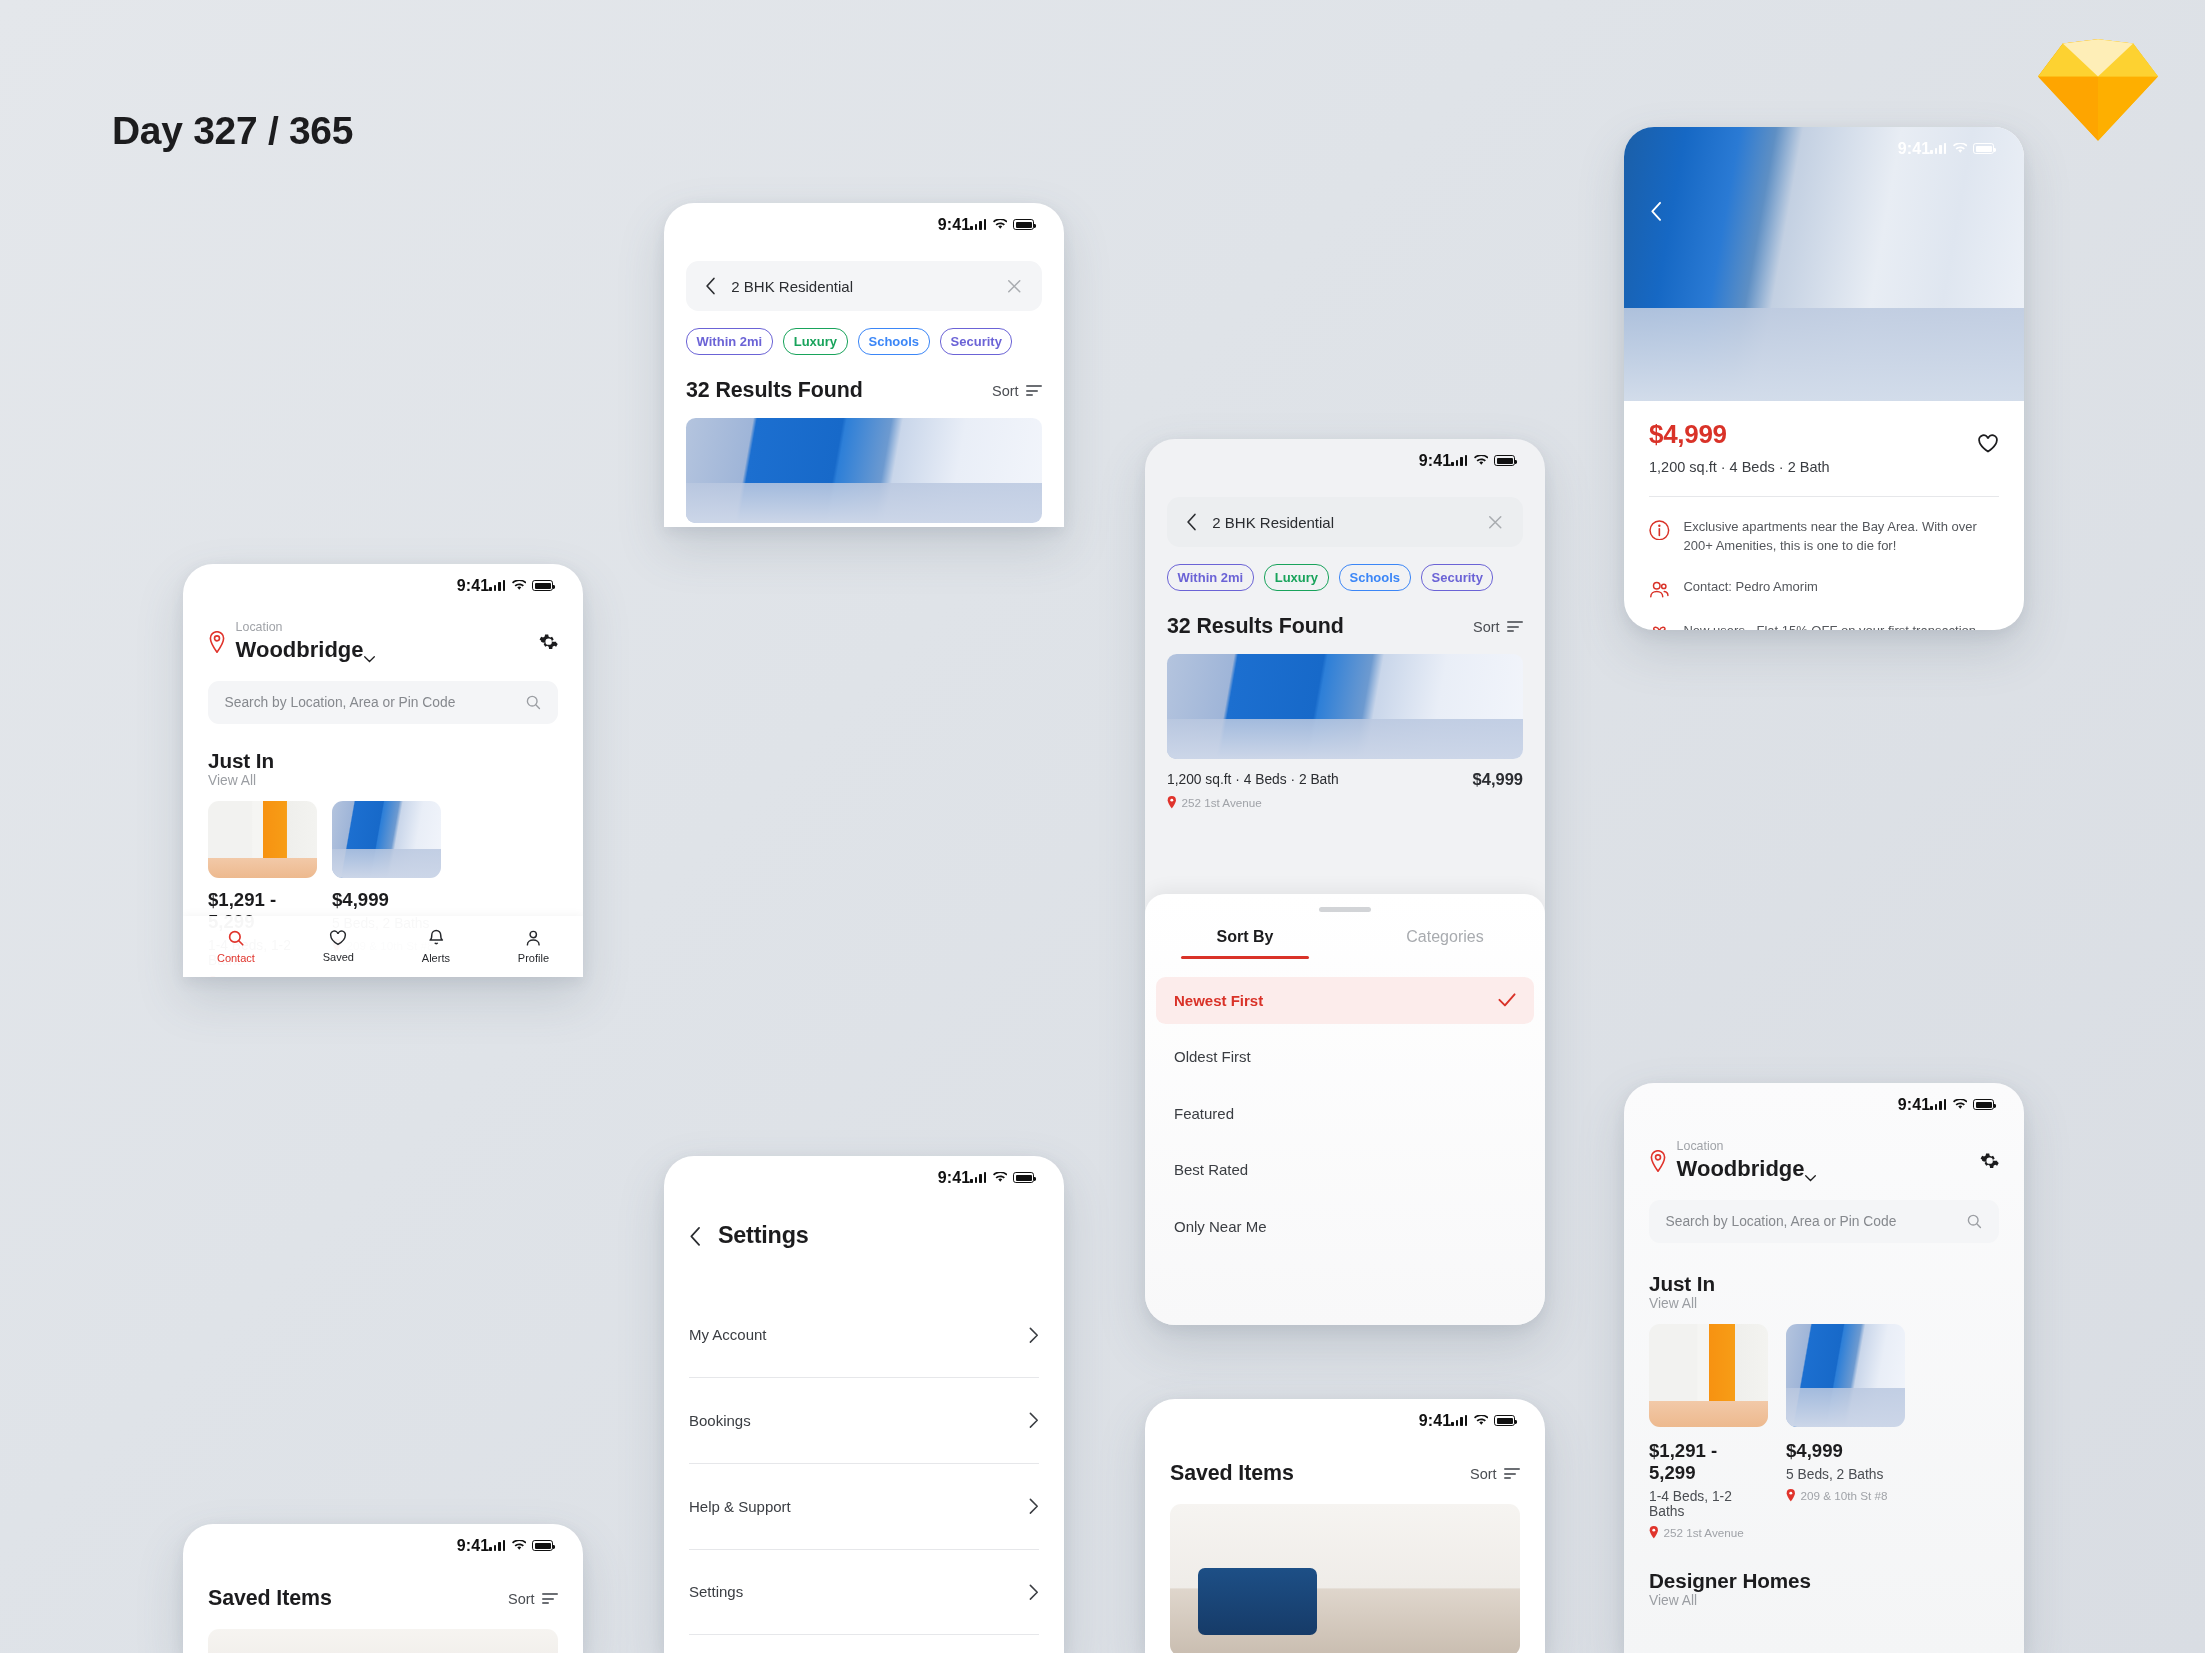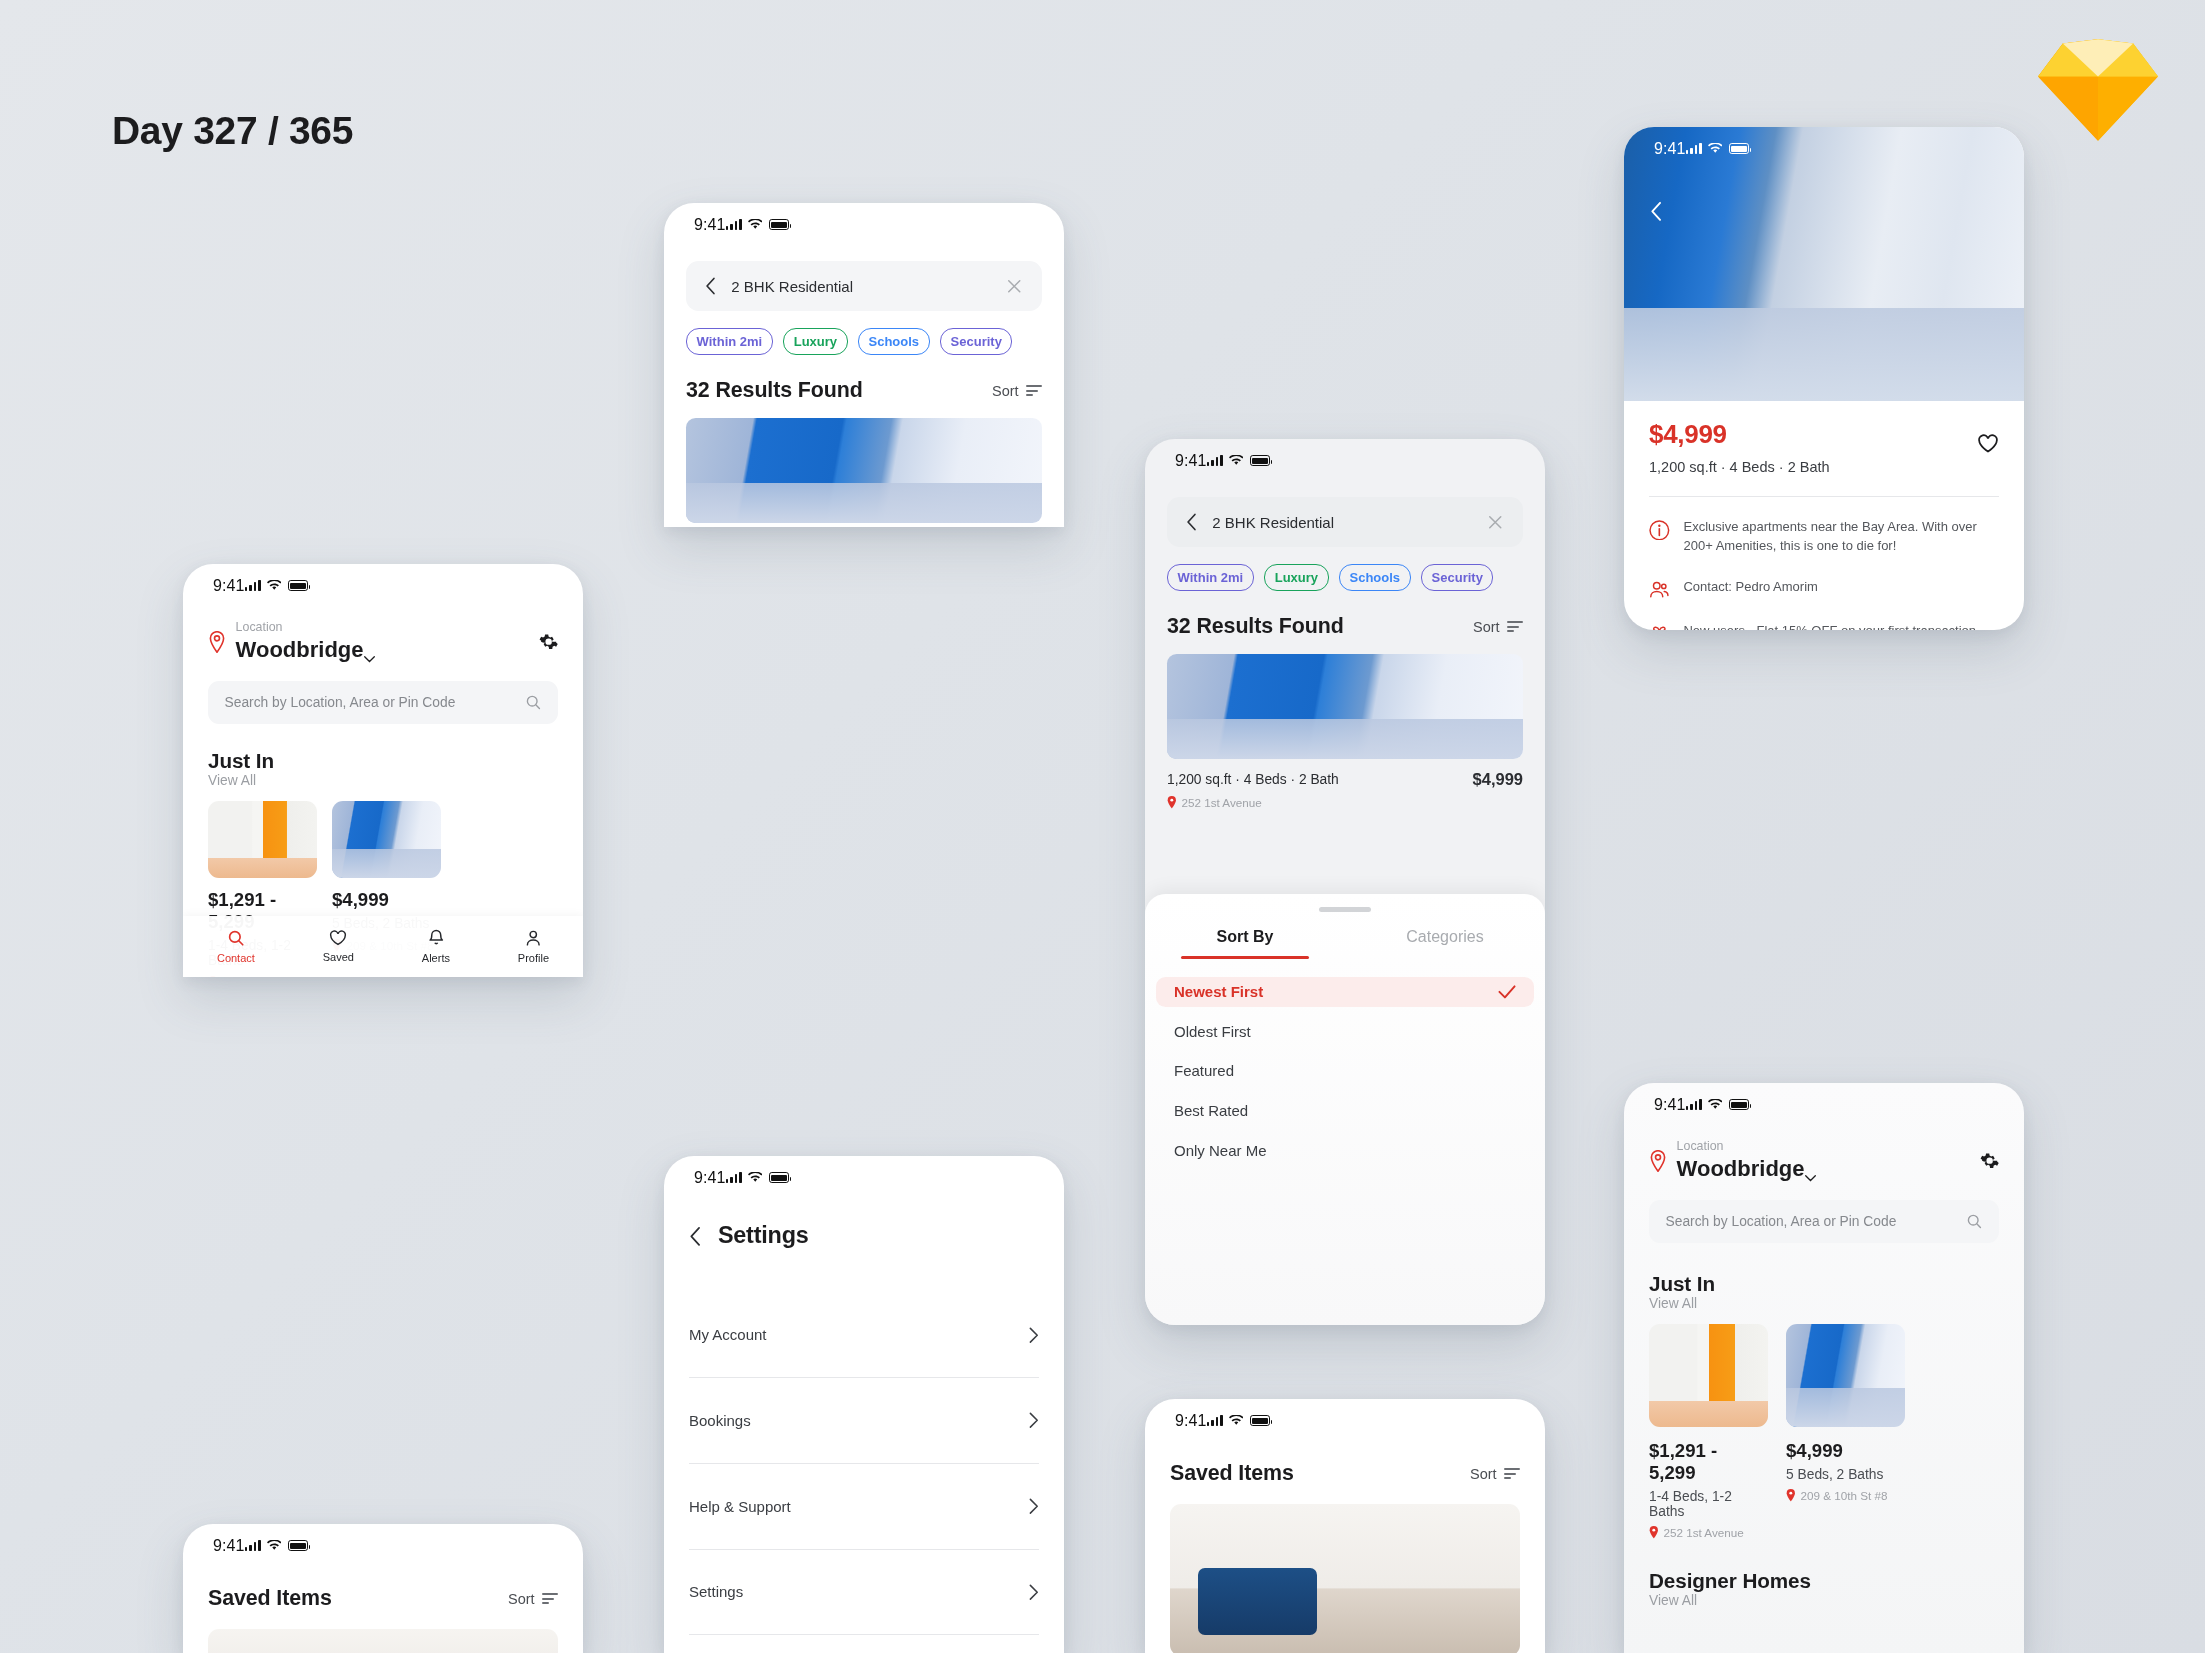--- a/index.html
+++ b/index.html
@@ -29,23 +29,23 @@
     background: #ffffff;
     border-radius: 30px;
     box-shadow: 0 20.7px 48px rgba(80,92,110,0.18), 0 4.1px 12.4px rgba(80,92,110,0.10);
     overflow: hidden;
   }
   .phone.clipbottom { border-bottom-left-radius: 0; border-bottom-right-radius: 0; }
 
   
   .statusbar {
     height: 43px; display: flex; align-items: center;
-    justify-content: flex-start;
+    justify-content: flex-end;
     padding: 0 30px 0 30px;
-    font-size: 16px; font-weight: 400; color: #111;
+    font-size: 16px; font-weight: 700; color: #111;
     letter-spacing: 0.1px;
   }
   .statusbar.light { color: #fff; }
   .sb-icons { display: flex; align-items: flex-end; gap: 6.2px; }
   .bars { display: flex; align-items: flex-end; gap: 1.7px; height: 11.7px; }
   .bars i { width: 2.8px; background: currentColor; border-radius: 0.7px; display:block; }
   .bars i:nth-child(1){ height: 4.1px; }
   .bars i:nth-child(2){ height: 6.2px; }
   .bars i:nth-child(3){ height: 9px; }
   .bars i:nth-child(4){ height: 11.7px; }
@@ -195,21 +195,21 @@
   .tabs { display:flex; margin-top: 16.5px; }
   .tab { flex:1; text-align:center; font-size: 16px; color:#a8abaf; padding-bottom: 12.4px; position:relative; }
   .tab.active { color:#1c1c1e; font-weight: 700; }
   .tab.active::after {
     content:''; position:absolute; left: 18%; right: 18%; bottom: 0; height: 2.8px;
     background:#d93228; border-radius: 2.1px;
   }
   .sortlist { padding: 18px 11px 0; }
   .sortitem {
     display:flex; align-items:center; justify-content: space-between;
-    height: 30px; padding: 0 18px; font-size: 15px; color: #3a3d42; border-radius: 9.6px;
+    height: 47px; padding: 0 18px; font-size: 15px; color: #3a3d42; border-radius: 9.6px;
   }
   .sortitem.sel { background: #fceceb; color:#d93228; font-weight:700; }
 
   
   #phone-detail { left: 1624px; top: 127px; width: 400px; height: 503px; }
   .hero { height: 274px; position: relative; }
   .hero .statusbar { position:absolute; left:0; right:0; top:0; }
   .backcircle { position:absolute; left: 26px; top: 74px; color:#fff; }
   .detail-body { padding: 18px 25px 0; }
   .detail-price { font-size: 26px; font-weight: 700; color:#d93228; letter-spacing:-0.3px; }

